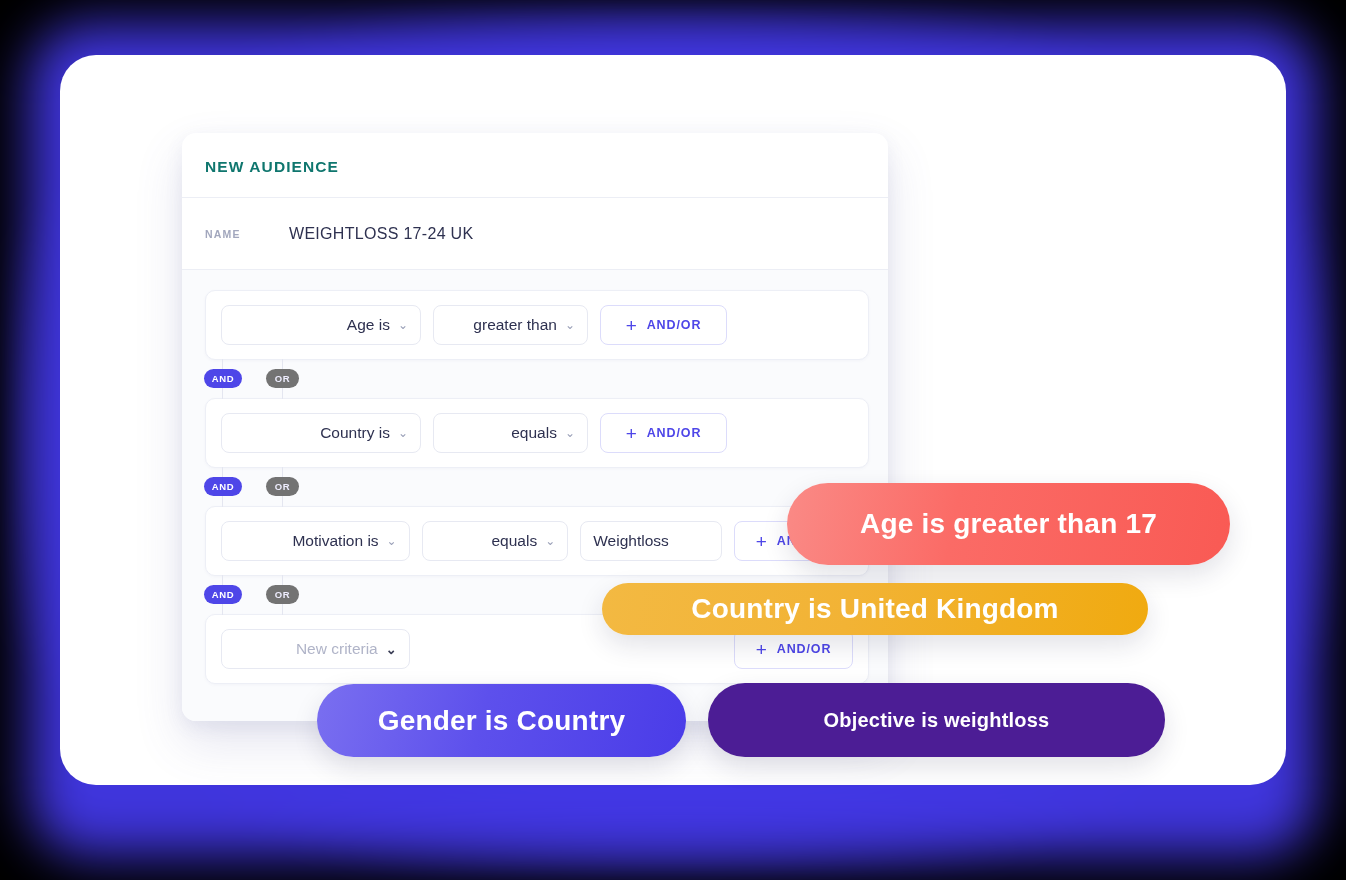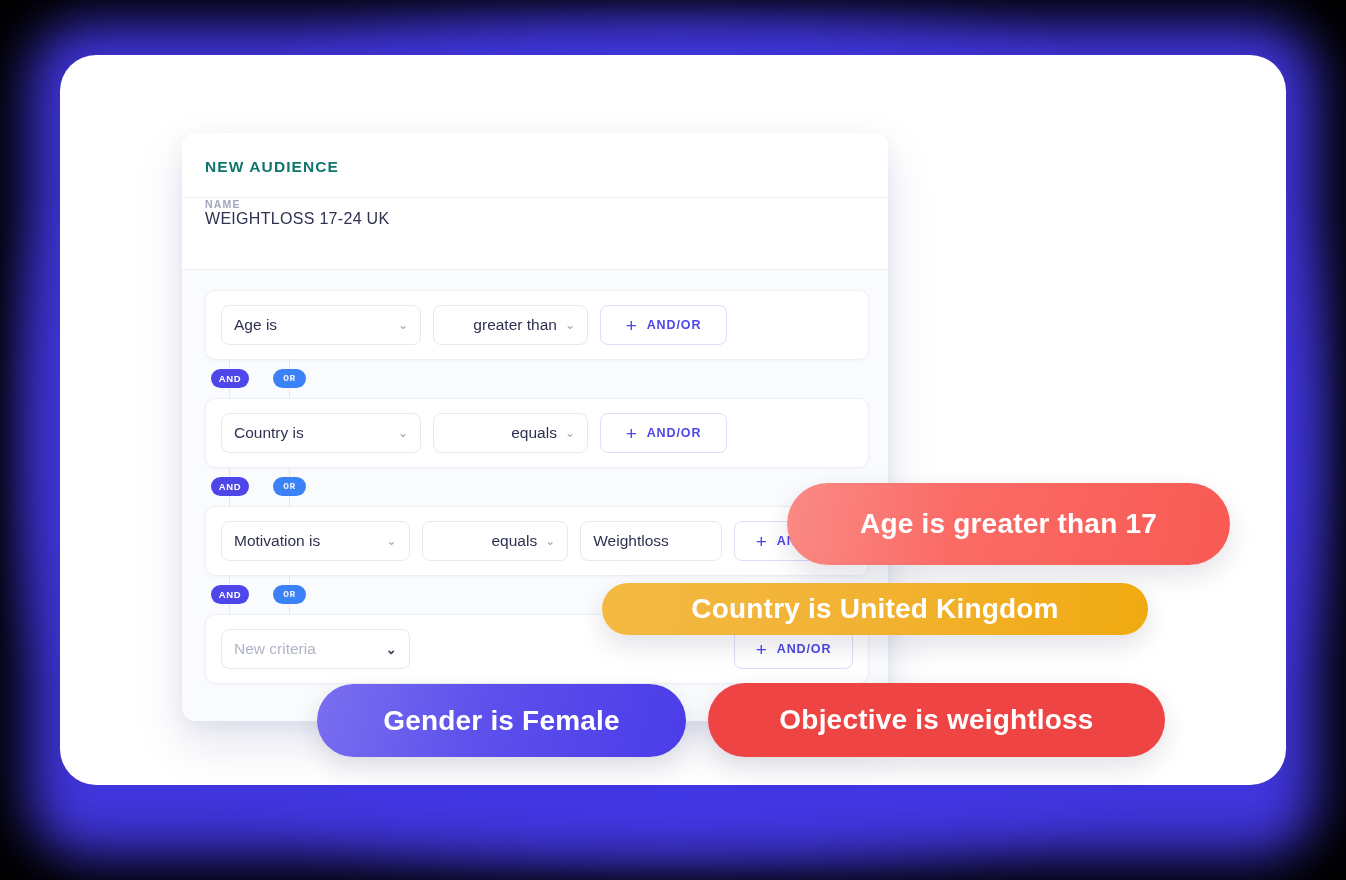--- a/index.html
+++ b/index.html
@@ -73,25 +73,24 @@
   }
   .panel-title {
     font-size: 15.5px;
     font-weight: bold;
     letter-spacing: 1.1px;
     color: #0f766e;
   }
   .name-row {
     height: 72px;
     display: flex;
-    align-items: flex-start;
+    align-items: center;
     padding-left: 23px;
     border-bottom: 1px solid #eceef5;
     box-sizing: border-box;
-    flex-direction: column;
   }
   .name-label {
     font-size: 10.5px;
     font-weight: bold;
     letter-spacing: 1.2px;
     color: #a2a7bd;
     width: 84px;
   }
   .name-value {
     font-size: 16px;
@@ -127,21 +126,21 @@
     border: 1px solid #e7e9f2;
     border-radius: 8px;
     background: #fff;
     display: flex;
     align-items: center;
     padding: 0 12px;
     font-size: 15.5px;
     color: #2e3150;
     position: relative;
   }
-  .sel-field { width: 200px; justify-content: space-between; }
+  .sel-field { width: 200px; justify-content: flex-end; }
   .sel-op    { width: 155px; justify-content: flex-end; }
   .val-input { width: 150px; }
   .val-input .val-text { color: #2e3150; }
   .chev {
     color: #9aa0b8;
     font-size: 12px;
     line-height: 1;
     margin-left: 8px;
     flex: none;
   }
@@ -161,21 +160,21 @@
     font-weight: bold;
     letter-spacing: .9px;
     cursor: pointer;
   }
   .andor-btn .plus { font-size: 19px; font-weight: normal; line-height: 1; }
 
   
   .connector {
     position: relative;
     height: 38px;
-    margin-left: 29px;
+    margin-left: 22px;
     z-index: 3;
     text-align: center;
   }
   .badge {
     position: absolute;
     top: 9px;
     height: 19px;
     border-radius: 10px;
     display: flex;
     align-items: center;
@@ -187,38 +186,36 @@
   }
   .badge-and {
     left: 0;
     width: 38px;
     background: #4e46e8;
     color: #ffffff;
   }
   .badge-or {
     left: 62px;
     width: 33px;
-    background: #3b82f6;
+    background: #737373;
     color: #eeedfe;
-    font-family: Liberation Mono, monospace;
   }
   .vline {
     position: absolute;
     width: 1px;
     background: #e4e6f0;
   }
   .vl-a-top { left: 18px;  top: -1px;  height: 10px; }
   .vl-a-bot { left: 18px;  top: 28px;  height: 11px; }
   .vl-o-top { left: 78px;  top: -1px;  height: 10px; }
   .vl-o-bot { left: 78px;  top: 28px;  height: 11px; }
 
   .new-crit-sel {
     width: 200px;
     color: #b0b4c8;
-    gap: 36px;
   }
   .new-crit-sel .chev { color: #3a3d55; font-weight: bold; font-size: 13px; }
 
   
   .pill {
     position: absolute;
     display: flex;
     align-items: center;
     justify-content: center;
     border-radius: 999px;
@@ -238,22 +235,22 @@
     font-size: 28px;
     background: linear-gradient(100deg, #f3b942 0%, #f2b335 45%, #f0aa10 100%);
   }
   #pill-gender {
     left: 317px; top: 684px; width: 369px; height: 73px;
     font-size: 28px;
     background: linear-gradient(105deg, #7a6ff0 0%, #5d50ec 45%, #4a3ce8 100%);
   }
   #pill-objective {
     left: 708px; top: 683px; width: 457px; height: 74px;
-    font-size: 28px;
-    background: #ef4444;
+    font-size: 20px;
+    background: #4c1d95;
   }
 </style>
 </head>
 <body>
 
 <div id="stage">
 
   <div class="glow2"></div>
   <div class="glow"></div>
   <div class="whitecard"></div>
@@ -357,16 +354,16 @@
           <span class="plus">+</span>
           <span>AND/OR</span>
         </div>
       </div>
 
     </div>
   </div>
 
   <div class="pill" id="pill-age">Age is greater than 17</div>
   <div class="pill" id="pill-country">Country is United Kingdom</div>
-  <div class="pill" id="pill-gender">Gender is Female</div>
+  <div class="pill" id="pill-gender">Gender is Country</div>
   <div class="pill" id="pill-objective">Objective is weightloss</div>
 
 </div>
 
 </body></html>

